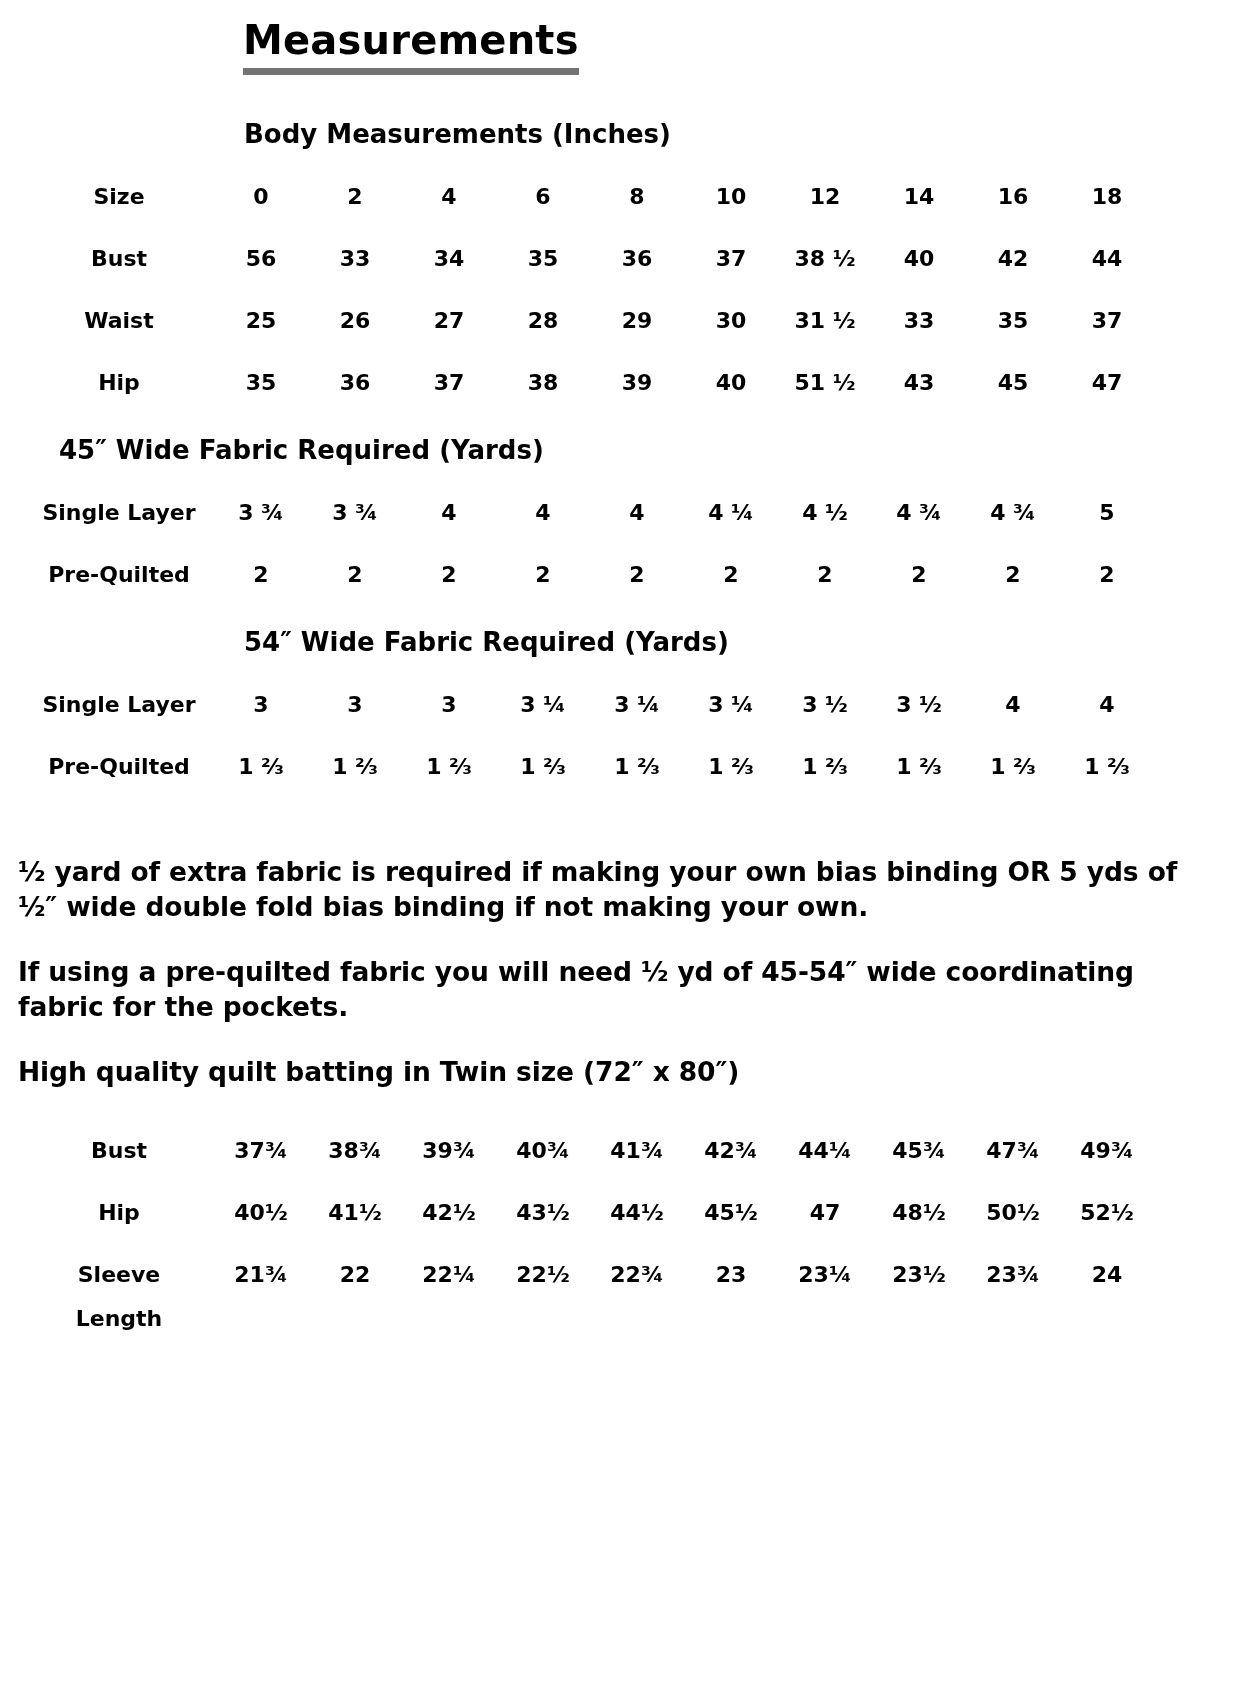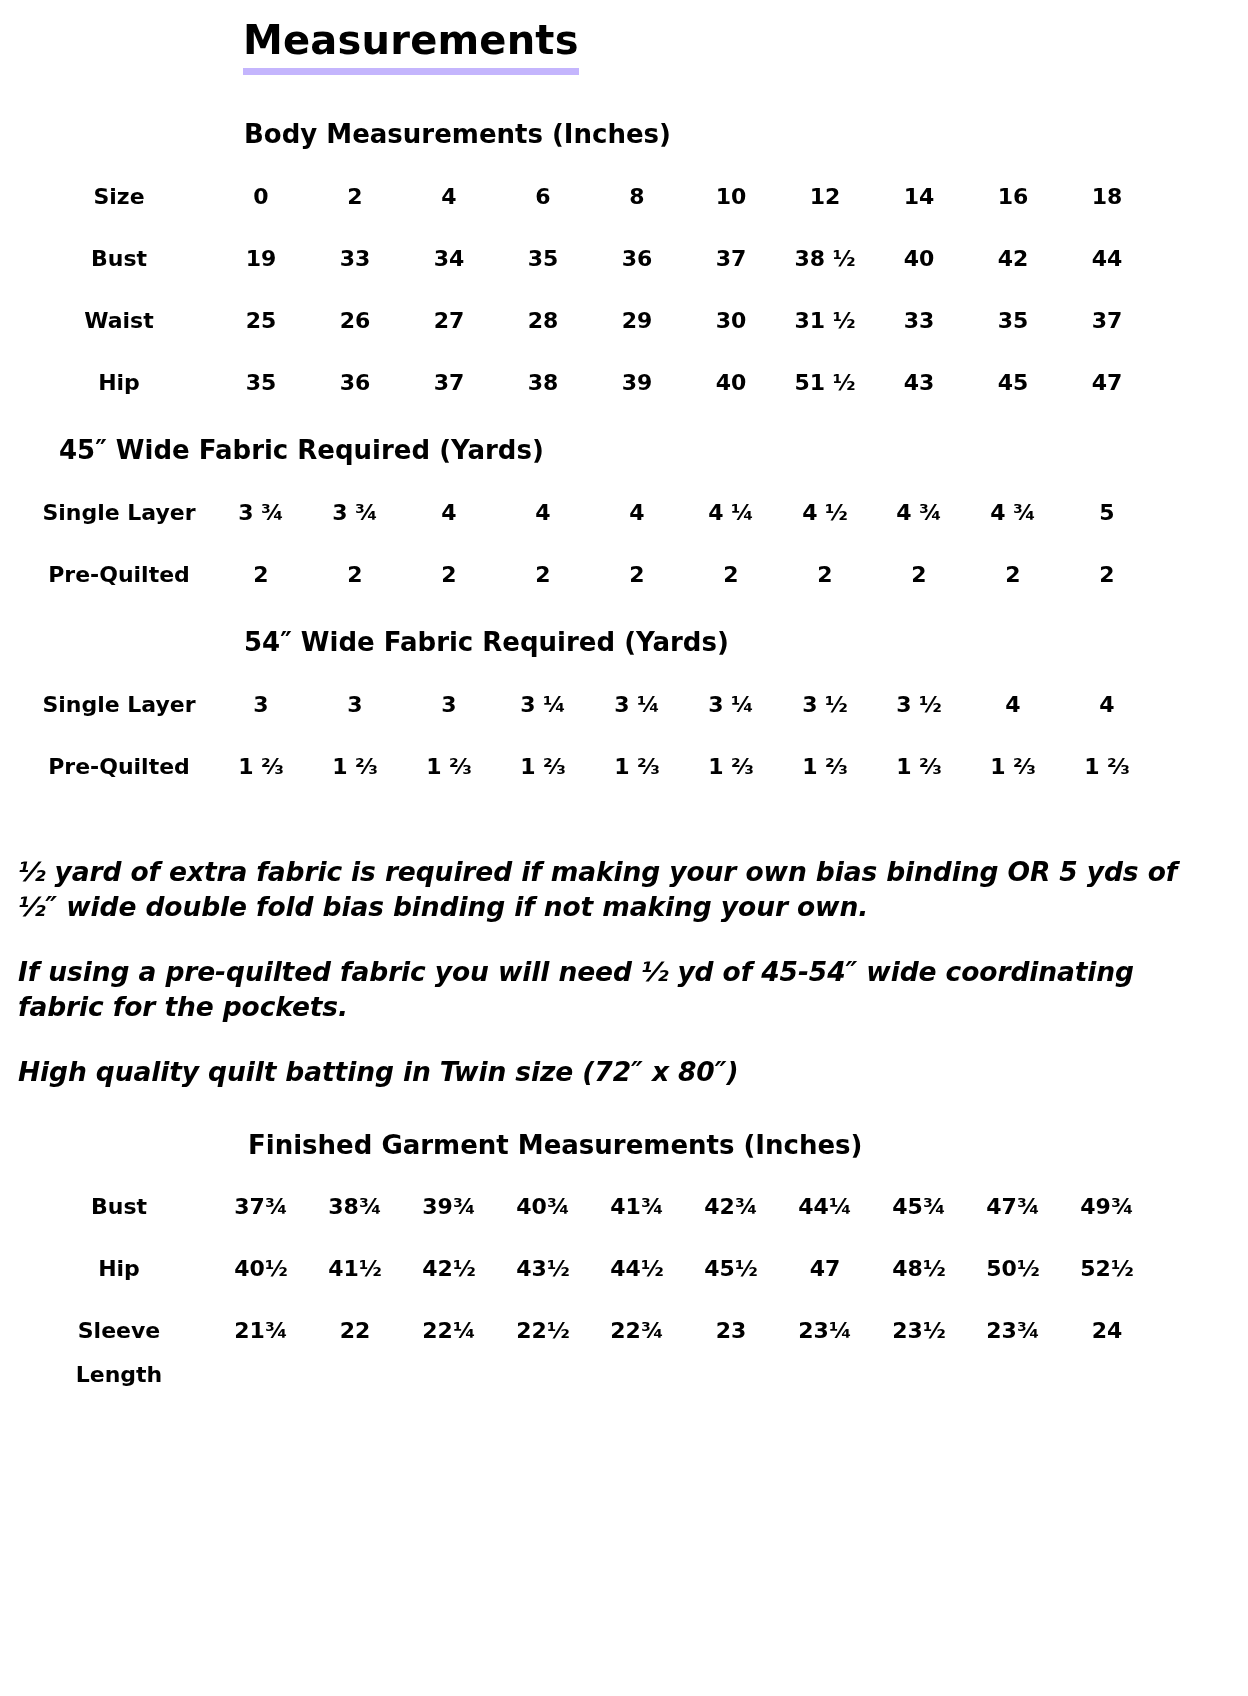--- a/index.html
+++ b/index.html
@@ -27,21 +27,21 @@
     text-align: left;
     padding-top: 18px;
     padding-left: 243px;
   }
   .doc-title {
     display: inline-block;
     font-size: 40px;
     font-weight: 700;
     letter-spacing: 0.2px;
     line-height: 1.1;
-    border-bottom: 7px solid #c4b5fd;
+    border-bottom: 7px solid #737373;
     padding-bottom: 6px;
   }
 
   
   .section-heading {
     font-size: 26px;
     font-weight: 600;
     margin: 16px;
     padding-left: 228px;
   }
@@ -79,21 +79,20 @@
   .tbl-body   { margin-top: 14px; }
   .tbl-45     { margin-top: 10px; }
   .tbl-54     { margin-top: 10px; }
   .tbl-fin    { margin-top: 12px; }
 
   
   .notes {
     margin-top: 58px;
     padding-left: 18px;
     padding-right: 56px;
-    font-style: italic;
   }
   .notes p {
     font-size: 26.5px;
     font-weight: 600;
     line-height: 1.32;
     margin: 0 0 30px 0;
     letter-spacing: -0.1px;
   }
   .notes p.last { margin-bottom: 0; }
 
@@ -122,21 +121,21 @@
         <td class="val">6</td>
         <td class="val">8</td>
         <td class="val">10</td>
         <td class="val">12</td>
         <td class="val">14</td>
         <td class="val">16</td>
         <td class="val">18</td>
       </tr>
       <tr class="r-body">
         <td class="rowlabel">Bust</td>
-        <td class="val">19</td>
+        <td class="val">56</td>
         <td class="val">33</td>
         <td class="val">34</td>
         <td class="val">35</td>
         <td class="val">36</td>
         <td class="val">37</td>
         <td class="val">38 ½</td>
         <td class="val">40</td>
         <td class="val">42</td>
         <td class="val">44</td>
       </tr>
@@ -232,21 +231,20 @@
       </tr>
     </tbody>
   </table>
 
   <div class="notes">
     <p>½ yard of extra fabric is required if making your own bias binding OR 5 yds of ½″ wide double fold bias binding if not making your own.</p>
     <p>If using a pre-quilted fabric you will need ½ yd of 45-54″ wide coordinating fabric for the pockets.</p>
     <p>High quality quilt batting in Twin size (72″ x 80″)</p>
   </div>
 
-  <div class="section-heading sec-finished">Finished Garment Measurements (Inches)</div>
   <table class="meas tbl-fin">
     <tbody>
       <tr class="r-fin">
         <td class="rowlabel">Bust</td>
         <td class="val">37¾</td>
         <td class="val">38¾</td>
         <td class="val">39¾</td>
         <td class="val">40¾</td>
         <td class="val">41¾</td>
         <td class="val">42¾</td>

